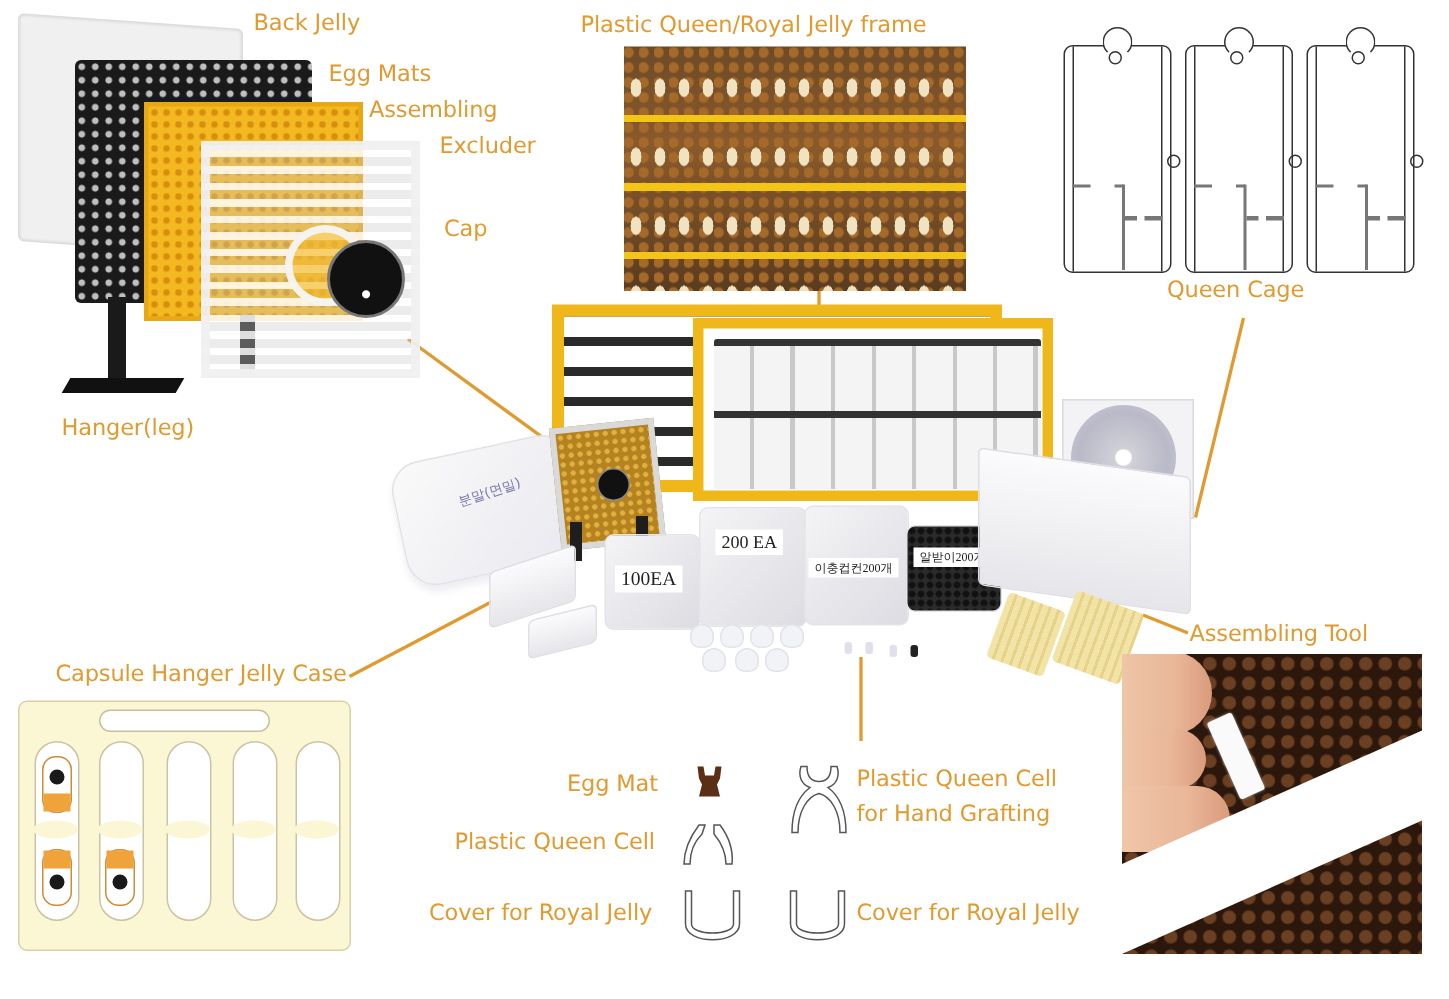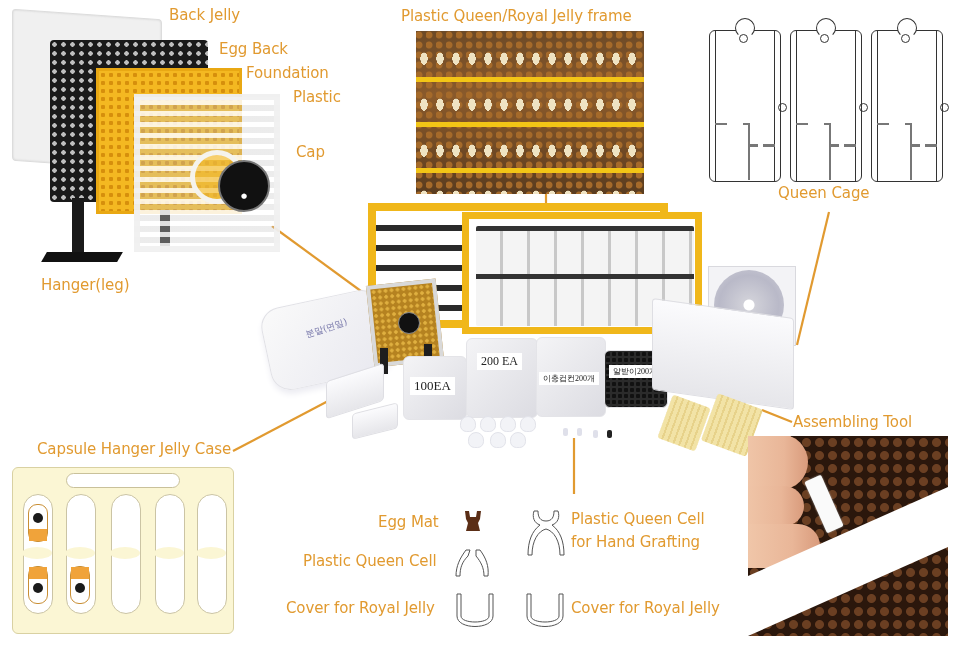--- a/index.html
+++ b/index.html
@@ -104,27 +104,27 @@
 <div class="abs hanger-foot"></div>
 <div class="abs foundation"></div>
 <div class="abs hanger-post2"></div>
 <div class="abs excluder"></div>
 <div class="abs cap-ring"></div>
 <div class="abs cap-badge">
     <span>●</span>
   </div>
 
 <div class="lbl" style="left:169px; top:8px;">Back Jelly</div>
-<div class="lbl" style="left:219px; top:42px;">Egg Back</div>
-<div class="lbl" style="left:246px; top:66px;">Foundation</div>
-<div class="lbl" style="left:293px; top:90px;">Plastic</div>
+<div class="lbl" style="left:219px; top:42px;">Egg Mats</div>
+<div class="lbl" style="left:246px; top:66px;">Assembling</div>
+<div class="lbl" style="left:293px; top:90px;">Excluder</div>
 <div class="lbl" style="left:296px; top:145px;">Cap</div>
 <div class="lbl" style="left:41px; top:278px;">Hanger(leg)</div>
 
-<div class="lbl" style="left:401px; top:9px;text-align:center;">Plastic Queen/Royal Jelly frame</div>
+<div class="lbl" style="left:387px; top:9px;text-align:center;">Plastic Queen/Royal Jelly frame</div>
 <div class="abs frame-photo"></div>
 
 <div>
   <div class="cage" style="left:709px;">
     <div class="inner"></div>
       <div class="ring"></div>
       <div class="hole"></div>
       <div class="side"></div>
     <div class="h1"></div>
       <div class="h2"></div>

